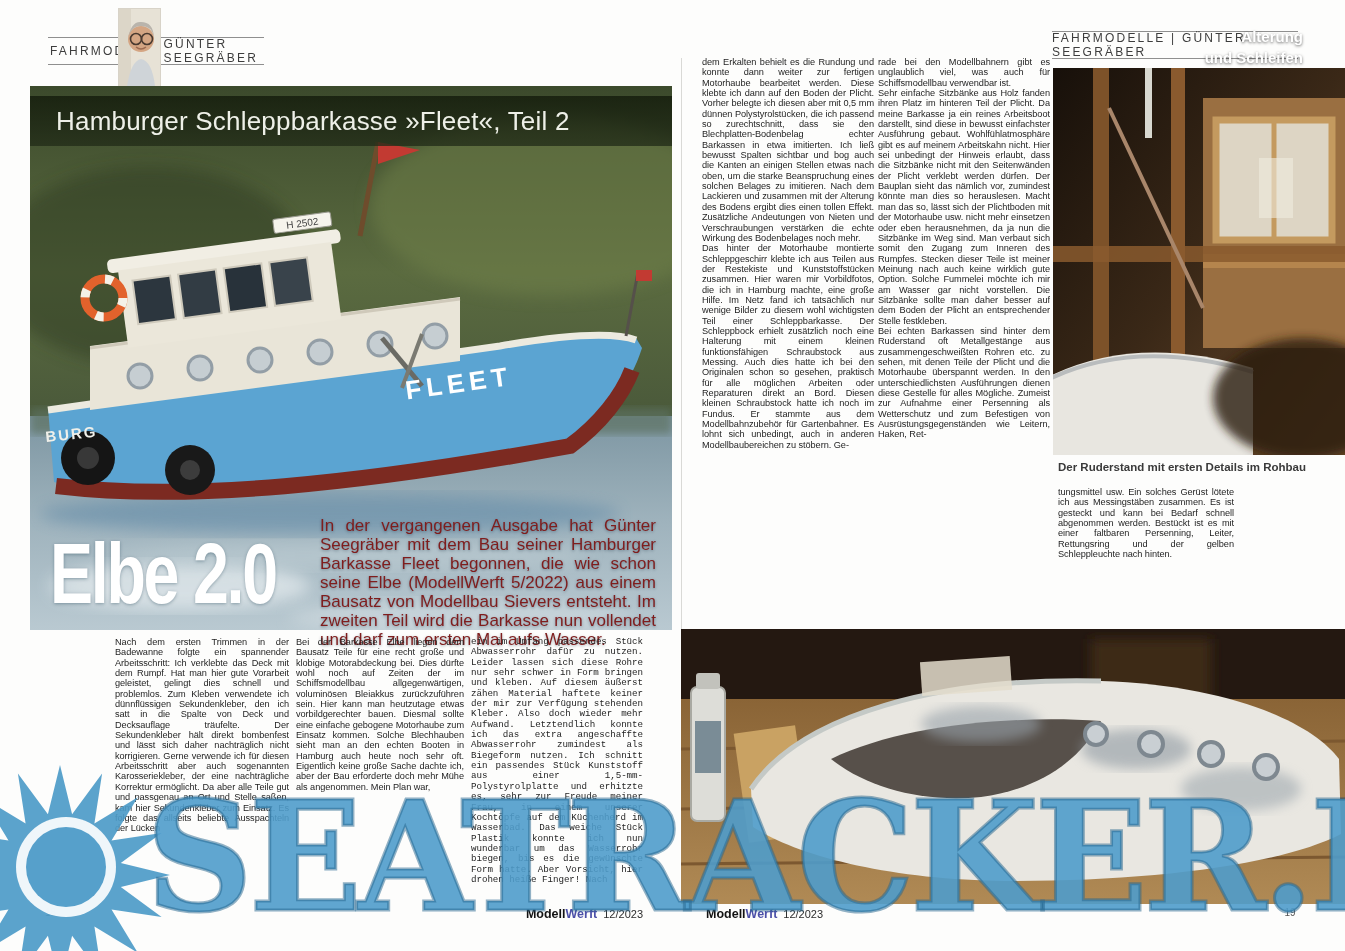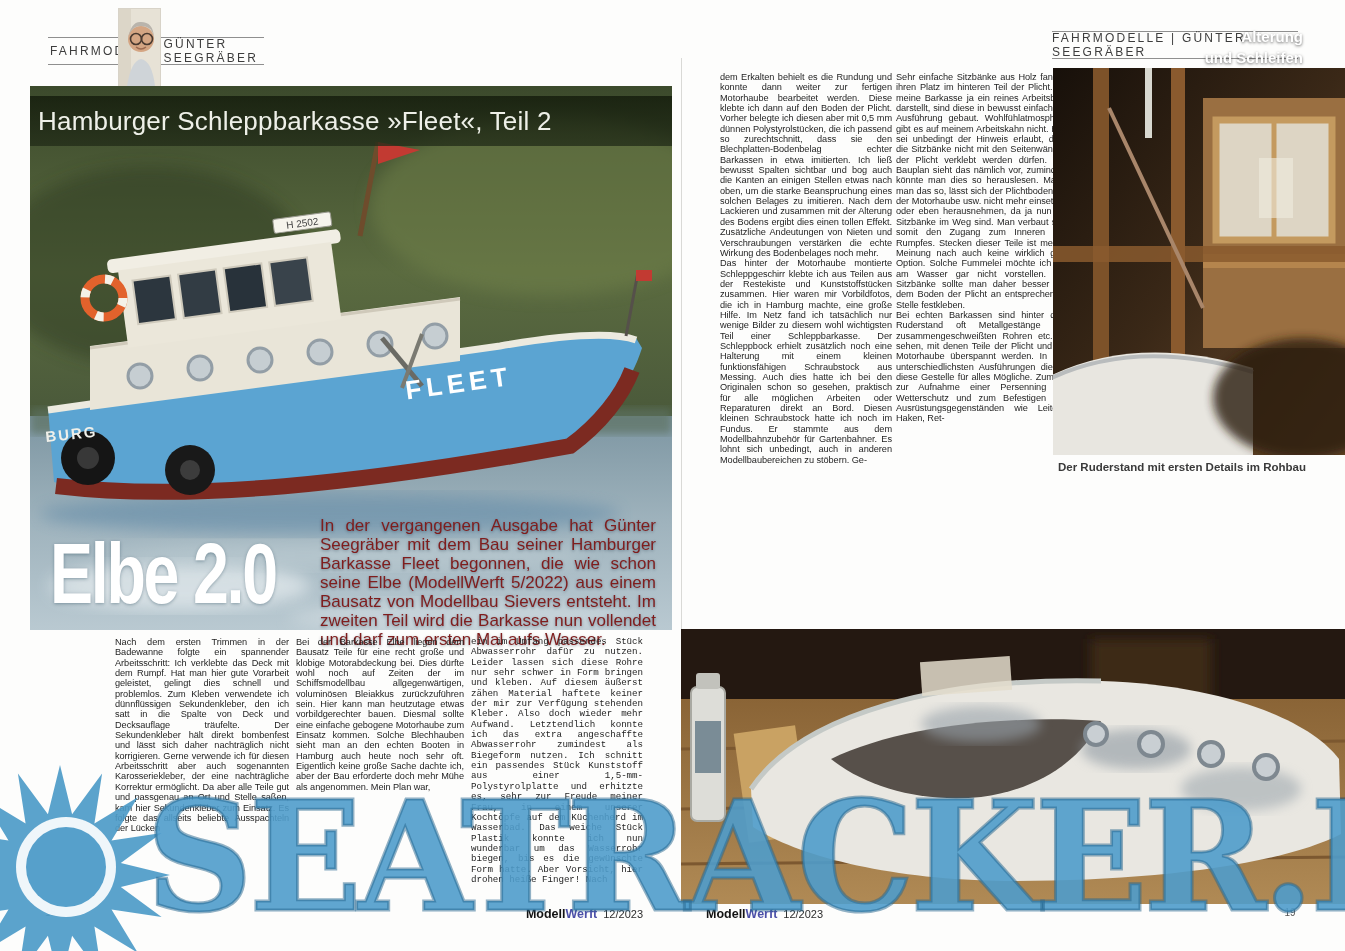--- a/index.html
+++ b/index.html
@@ -16,36 +16,36 @@
   }
   .kicker-left{left:48px;top:37px;width:212px;justify-content:space-between;padding:0 2px;}
   .kicker-right{left:1052px;top:31px;width:246px;justify-content:flex-end;}
   .portrait{left:119px;top:9px;width:41px;height:77px;background:#e9e4da;box-shadow:0 0 0 1px #d8d3c8;}
   
   .main-photo{left:30px;top:86px;width:642px;height:544px;overflow:hidden;background:#55634a;}
   .title-band{
     left:30px;top:96px;width:642px;height:50px;
     background:linear-gradient(180deg,rgba(20,28,12,.82),rgba(34,44,24,.78));
     color:#eef0e8;font-size:26px;font-weight:400;letter-spacing:.2px;
-    line-height:50px;padding-left:8px;box-sizing:border-box;
+    line-height:50px;padding-left:26px;box-sizing:border-box;
   }
   .headline{
     left:50px;top:524px;color:#ffffff;font-size:86px;font-weight:700;
     letter-spacing:-3px;transform:scaleX(.75);transform-origin:left top;
     text-shadow:0 1px 4px rgba(0,40,60,.35);white-space:nowrap;
   }
   .lede{
     left:320px;top:516px;width:336px;color:#7f1d1d;font-size:17px;
     line-height:19px;text-align:justify;text-shadow:0 1px 3px rgba(0,30,50,.4);
   }
   
   .bodycol{top:637px;height:270px;overflow:hidden;font-size:9.2px;line-height:10.35px;
     text-align:justify;color:#242424;letter-spacing:-0.05px;}
   .bodycol p{margin:0;}
-  .rcol{top:72px;height:560px;margin-left:18px;}
+  .rcol{top:57px;height:560px;}
   .col-l1{left:115px;width:174px;}
   .col-l2{left:296px;width:168px;}
   .col-l3{left:471px;width:172px;font-family:Liberation Mono, monospace;}
   .col-ra{left:702px;width:172px;}
   .col-rb{left:878px;width:172px;}
   .col-rc{left:1058px;top:487px;height:136px;width:176px;}
   
   .photo-frame{overflow:hidden;background:#2a1c10;}
   .caption{font-size:11.5px;font-weight:700;color:#3a3a3a;}
   .caption-ruderstand{left:1058px;top:461px;width:285px;}
@@ -188,20 +188,21 @@
 
   <div class="abs kicker-band kicker-right" style="left:372px;">
     <span>FAHRMODELLE | GÜNTER SEEGRÄBER</span>
   </div>
 
   <div class="abs bodycol rcol col-ra" style="left:22px;">
     <p>dem Erkalten behielt es die Rundung und konnte dann weiter zur fertigen Motorhaube bearbeitet werden. Diese klebte ich dann auf den Boden der Plicht. Vorher belegte ich diesen aber mit 0,5 mm dünnen Polystyrolstücken, die ich passend so zurechtschnitt, dass sie den Blechplatten-Bodenbelag echter Barkassen in etwa imitierten. Ich ließ bewusst Spalten sichtbar und bog auch die Kanten an einigen Stellen etwas nach oben, um die starke Beanspruchung eines solchen Belages zu imitieren. Nach dem Lackieren und zusammen mit der Alterung des Bodens ergibt dies einen tollen Effekt. Zusätzliche Andeutungen von Nieten und Verschraubungen verstärken die echte Wirkung des Bodenbelages noch mehr.</p>
     <p>Das hinter der Motorhaube montierte Schleppgeschirr klebte ich aus Teilen aus der Restekiste und Kunststoffstücken zusammen. Hier waren mir Vorbildfotos, die ich in Hamburg machte, eine große Hilfe. Im Netz fand ich tatsächlich nur wenige Bilder zu diesem wohl wichtigsten Teil einer Schleppbarkasse. Der Schleppbock erhielt zusätzlich noch eine Halterung mit einem kleinen funktionsfähigen Schraubstock aus Messing. Auch dies hatte ich bei den Originalen schon so gesehen, praktisch für alle möglichen Arbeiten oder Reparaturen direkt an Bord. Diesen kleinen Schraubstock hatte ich noch im Fundus. Er stammte aus dem Modellbahnzubehör für Gartenbahner. Es lohnt sich unbedingt, auch in anderen Modellbaubereichen zu stöbern. Ge-</p>
   </div>
   <div class="abs bodycol rcol col-rb" style="left:198px;">
+    <p>rade bei den Modellbahnern gibt es unglaublich viel, was auch für Schiffsmodellbau verwendbar ist.</p>
     <p>Sehr einfache Sitzbänke aus Holz fanden ihren Platz im hinteren Teil der Plicht. Da meine Barkasse ja ein reines Arbeitsboot darstellt, sind diese in bewusst einfachster Ausführung gebaut. Wohlfühlatmosphäre gibt es auf meinem Arbeitskahn nicht. Hier sei unbedingt der Hinweis erlaubt, dass die Sitzbänke nicht mit den Seitenwänden der Plicht verklebt werden dürfen. Der Bauplan sieht das nämlich vor, zumindest könnte man dies so herauslesen. Macht man das so, lässt sich der Plichtboden mit der Motorhaube usw. nicht mehr einsetzen oder eben herausnehmen, da ja nun die Sitzbänke im Weg sind. Man verbaut sich somit den Zugang zum Inneren des Rumpfes. Stecken dieser Teile ist meiner Meinung nach auch keine wirklich gute Option. Solche Fummelei möchte ich mir am Wasser gar nicht vorstellen. Die Sitzbänke sollte man daher besser auf dem Boden der Plicht an entsprechender Stelle festkleben.</p>
     <p>Bei echten Barkassen sind hinter dem Ruderstand oft Metallgestänge aus zusammengeschweißten Rohren etc. zu sehen, mit denen Teile der Plicht und die Motorhaube überspannt werden. In den unterschiedlichsten Ausführungen dienen diese Gestelle für alles Mögliche. Zumeist zur Aufnahme einer Persenning als Wetterschutz und zum Befestigen von Ausrüstungsgegenständen wie Leitern, Haken, Ret-</p>
   </div>
 
   <div class="abs photo-frame" style="left:373px;top:68px;width:292px;height:387px;">
     <svg width="292" height="387" viewBox="0 0 292 387">
       <defs>
         <linearGradient id="wood" x1="0" y1="0" x2="1" y2="1">
           <stop offset="0" stop-color="#17100a"></stop>
             <stop offset=".5" stop-color="#3a2817"></stop>
@@ -223,20 +224,21 @@
       <rect x="92" y="0" width="7" height="70" fill="#d8d8d0"></rect>
       <path d="M-40,330 Q60,258 200,300 L200,387 L-40,387 Z" fill="#e8e6e0"></path>
       <path d="M-40,332 Q60,262 200,304" stroke="#b9bcbd" stroke-width="4" fill="none"></path>
       <ellipse cx="250" cy="330" rx="90" ry="60" fill="#2a1c10" opacity=".8" filter="url(#b5)"></ellipse>
       <rect x="206" y="90" width="34" height="60" fill="#f0ece0" opacity=".6"></rect>
     </svg>
   </div>
   <div class="abs caption caption-ruderstand" style="left:378px;">Der Ruderstand mit ersten Details im Rohbau</div>
 
   <div class="abs bodycol col-rc" style="left:378px;">
+    <p>tungsmittel usw. Ein solches Gerüst lötete ich aus Messingstäben zusammen. Es ist gesteckt und kann bei Bedarf schnell abgenommen werden. Bestückt ist es mit einer faltbaren Persenning, Leiter, Rettungsring und der gelben Schleppleuchte nach hinten.</p>
   </div>
 
   <div class="abs photo-frame" style="left:1px;top:629px;width:664px;height:275px;">
     <svg width="664" height="275" viewBox="0 0 664 275">
       <defs>
         <linearGradient id="bench" x1="0" y1="0" x2="0" y2="1">
           <stop offset="0" stop-color="#8a6436"></stop>
             <stop offset="1" stop-color="#b08a55"></stop>
         </linearGradient>
         <filter id="b6">

